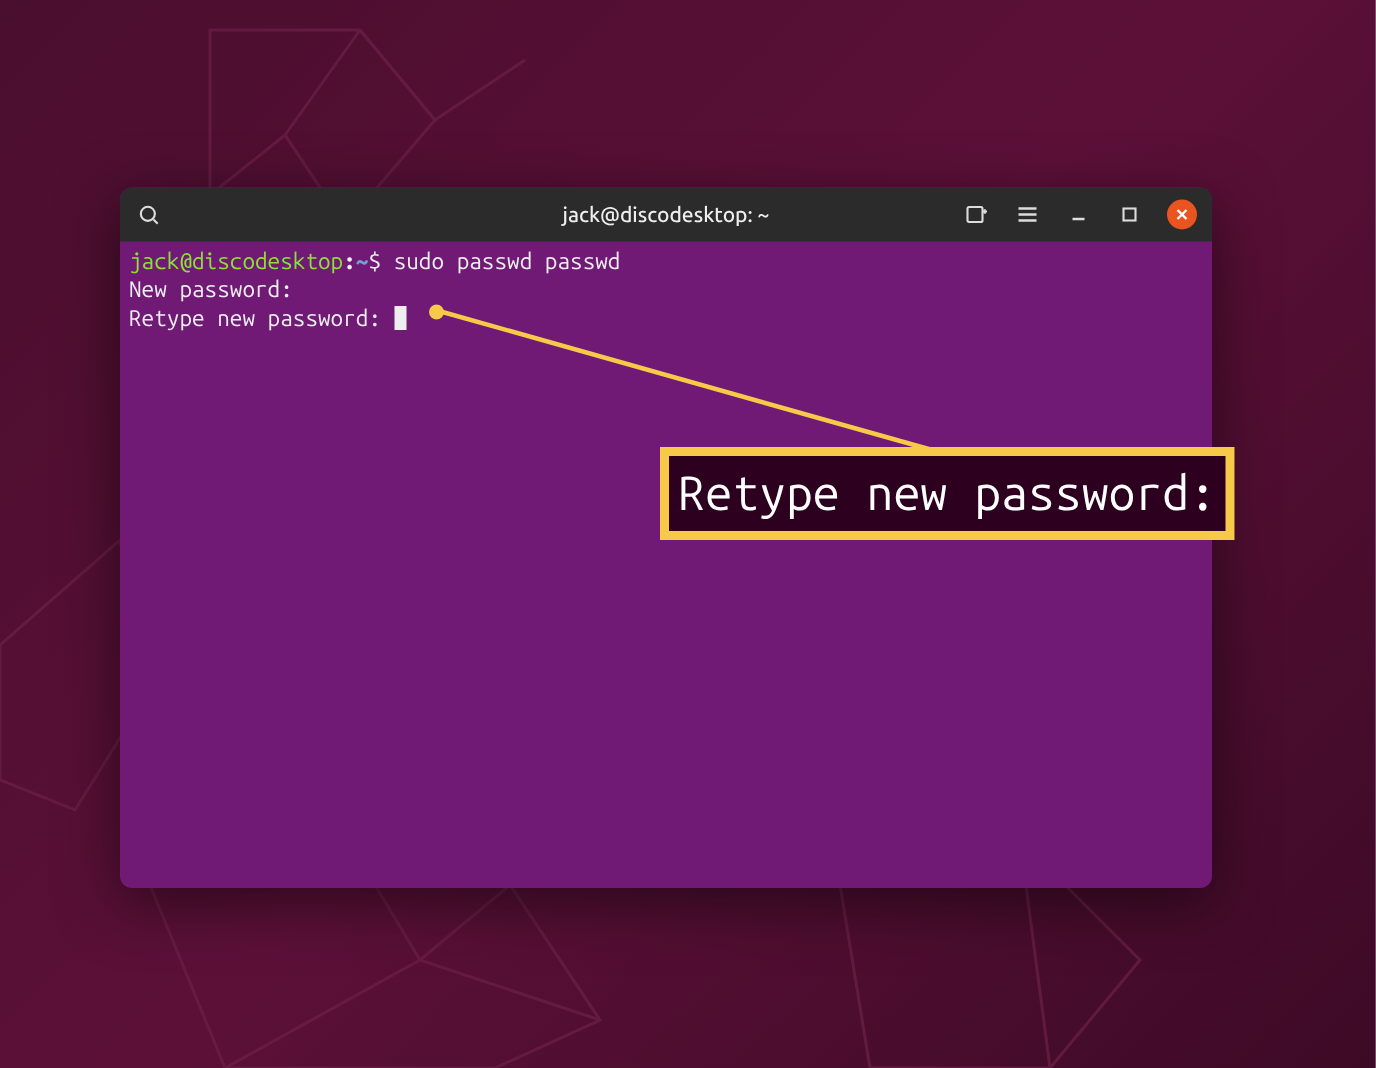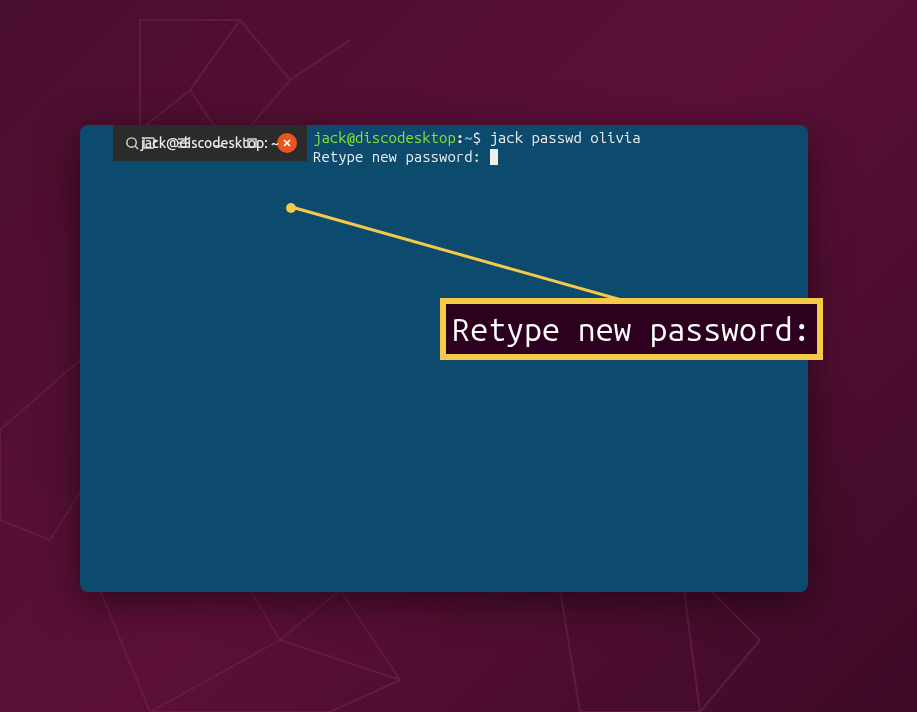--- a/index.html
+++ b/index.html
@@ -15,27 +15,26 @@
       position: absolute;
       top: 0; left: 0; right: 0; bottom: 0;
       pointer-events: none;
     }
     .terminal-window {
       position: absolute;
       left: 80px;
       top: 125px;
       width: 728px;
       height: 467px;
-      background: #0c4a6e;
+      background: #701a75;
       border-radius: 8px;
       box-shadow: 0 10px 40px rgba(0,0,0,0.5);
       overflow: hidden;
       display: flex;
-      flex-direction: row;
-      padding-left: 33px;
+      flex-direction: column;
     }
     .titlebar {
       height: 36px;
       background: #2b2b2b;
       display: flex;
       align-items: center;
       padding: 0 10px;
       position: relative;
     }
     .titlebar-left {
@@ -193,22 +192,23 @@
         <svg width="10" height="10" viewBox="0 0 10 10" stroke="currentColor" stroke-width="1.6">
           <line x1="2" y1="2" x2="8" y2="8"></line>
           <line x1="8" y1="2" x2="2" y2="8"></line>
         </svg>
       </div>
     </div>
   </div>
   <div class="terminal-body">
     <div>
       <span class="prompt-user">jack@discodesktop</span><span class="prompt-colon">:</span><span class="prompt-path">~</span><span class="prompt-dollar">$</span>
-      <span class="cmd-text">jack passwd olivia</span>
-    </div>
+      <span class="cmd-text">sudo passwd passwd</span>
+    </div>
+    <div class="cmd-text">New password:</div>
     <div>
       <span class="cmd-text">Retype new password:</span>
       <span class="cursor-block"></span>
     </div>
   </div>
 </div>
 
 <svg class="annotation-line" style="left:0;top:0" width="917" height="712">
   <line x1="295" y1="208" x2="625" y2="301" stroke="#f7c948" stroke-width="3"></line>
 </svg>

